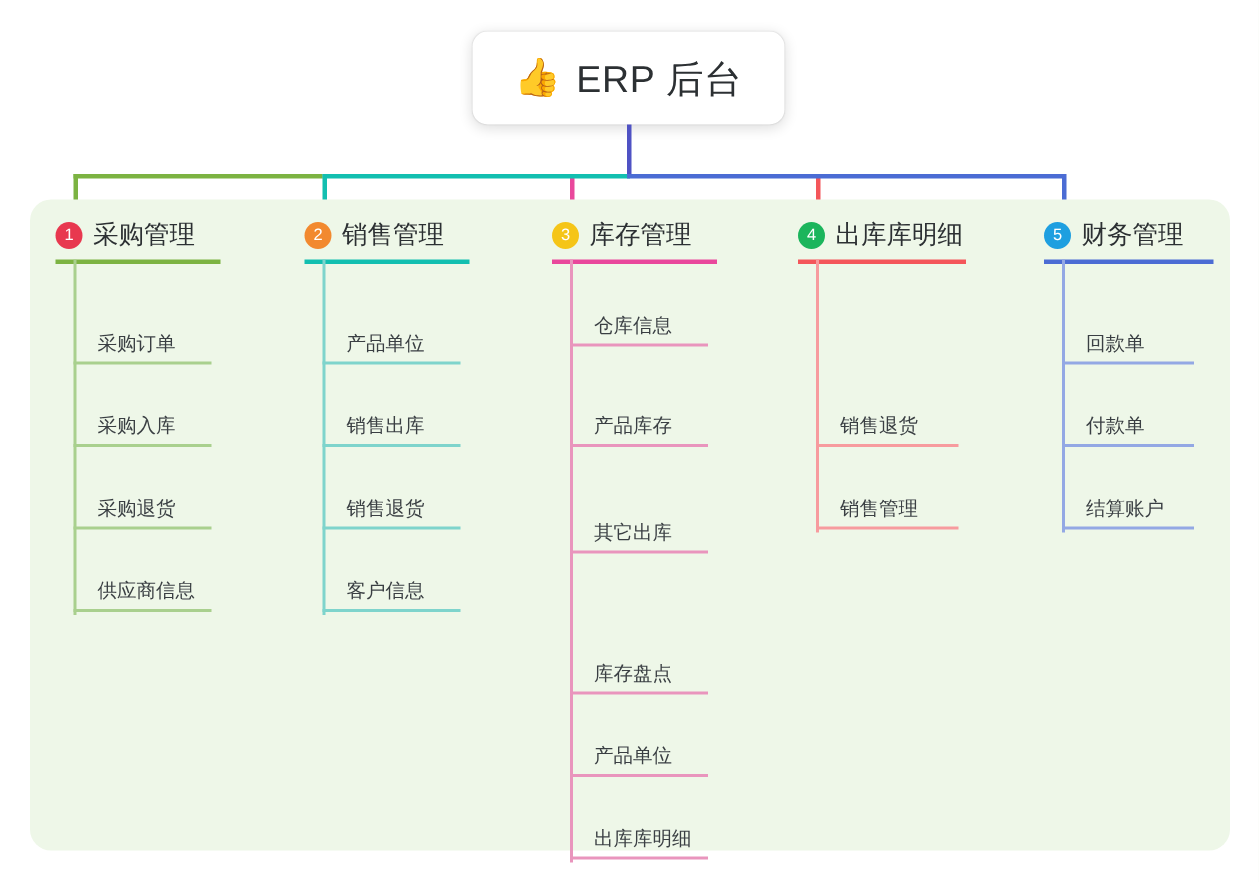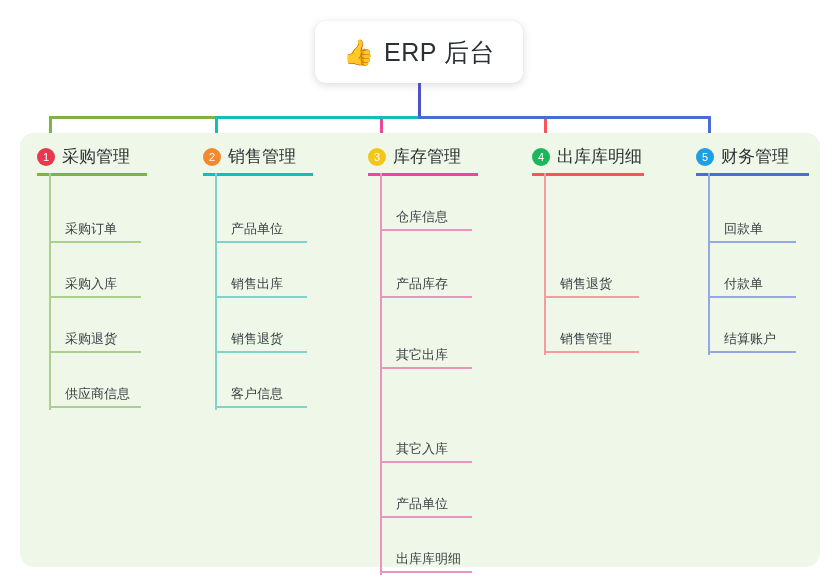--- a/index.html
+++ b/index.html
@@ -226,21 +226,21 @@
           </div>
           <div class="leaf" style="top: 125px; width: 92px; height: 40px;">
             <span class="leaf-label">产品库存</span>
             <div class="leaf-bar" style="width: 92px; background: rgb(233, 149, 189);"></div>
           </div>
           <div class="leaf" style="top: 196px; width: 92px; height: 40px;">
             <span class="leaf-label">其它出库</span>
             <div class="leaf-bar" style="width: 92px; background: rgb(233, 149, 189);"></div>
           </div>
           <div class="leaf" style="top: 290px; width: 92px; height: 40px;">
-            <span class="leaf-label">其它入库</span>
+            <span class="leaf-label">库存盘点</span>
             <div class="leaf-bar" style="width: 92px; background: rgb(233, 149, 189);"></div>
           </div>
           <div class="leaf" style="top: 345px; width: 92px; height: 40px;">
             <span class="leaf-label">产品单位</span>
             <div class="leaf-bar" style="width: 92px; background: rgb(233, 149, 189);"></div>
           </div>
           <div class="leaf" style="top: 400px; width: 92px; height: 40px;">
             <span class="leaf-label">出库库明细</span>
             <div class="leaf-bar" style="width: 92px; background: rgb(233, 149, 189);"></div>
           </div>

